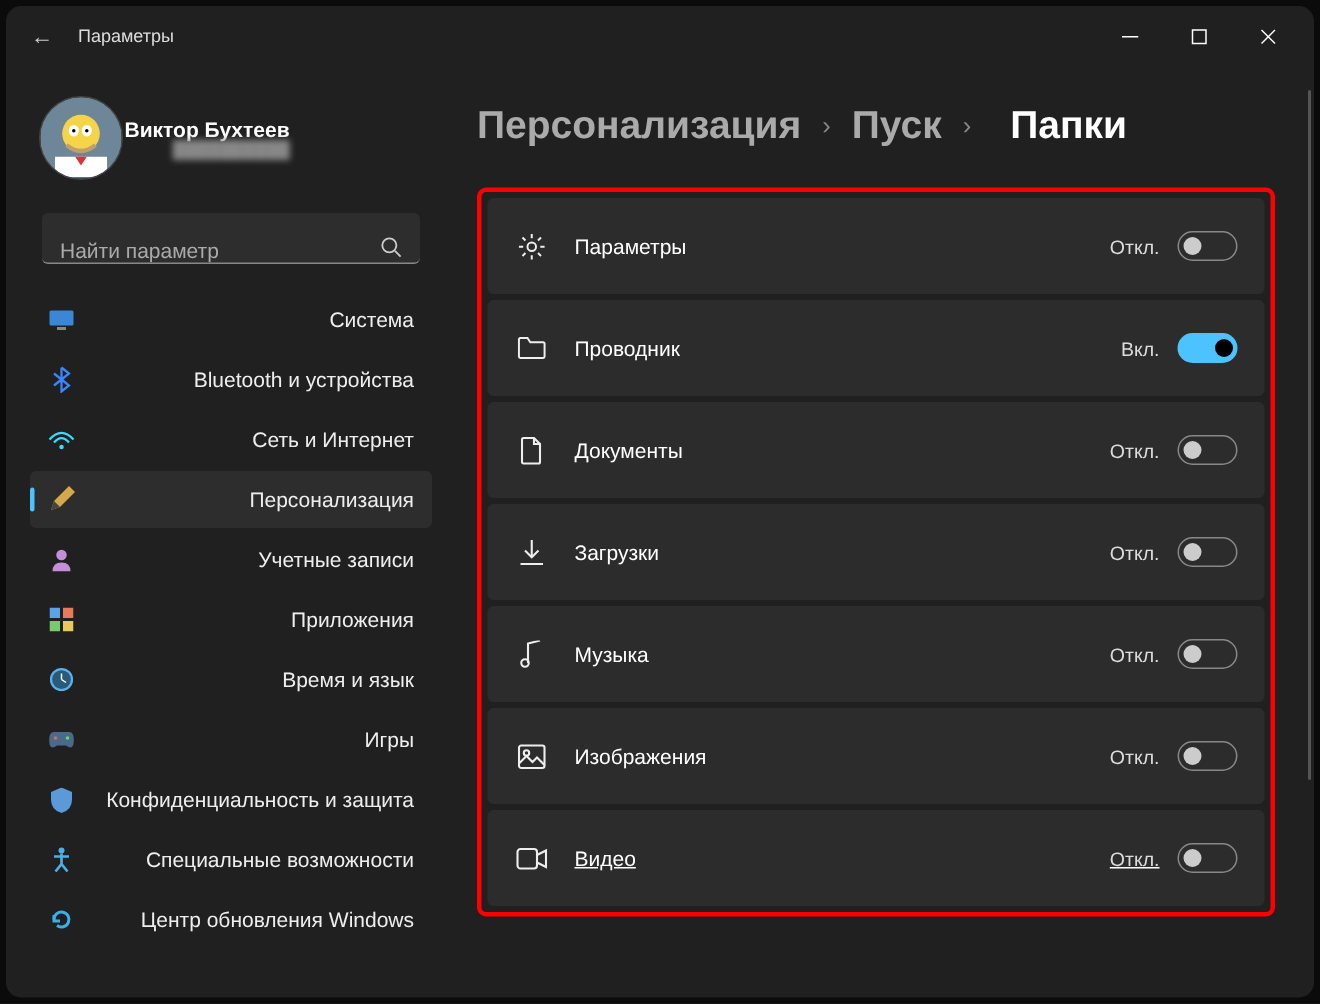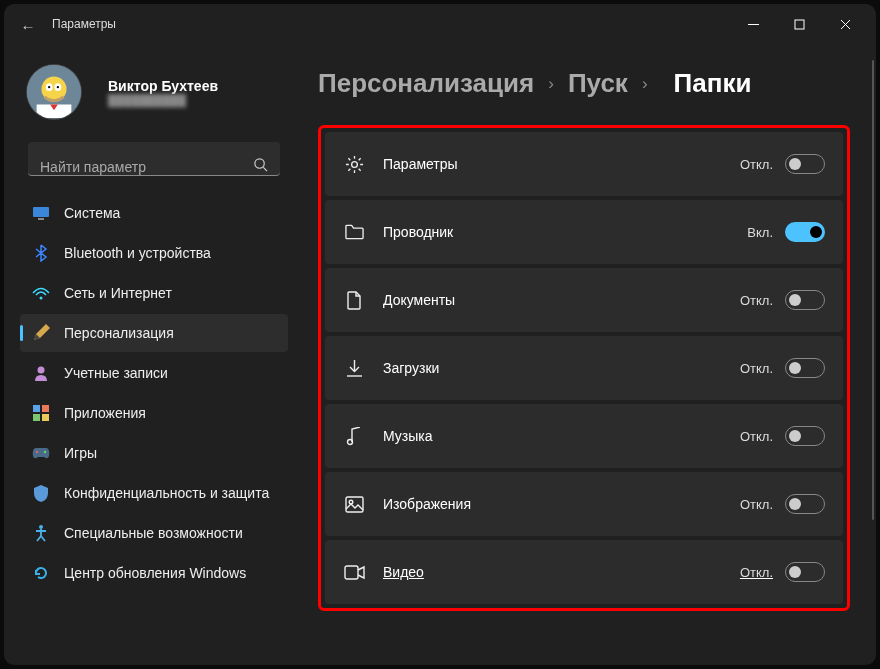--- a/index.html
+++ b/index.html
@@ -58,21 +58,22 @@
   .sidebar {
     width: 300px;
     padding: 0 8px;
     display:flex;
     flex-direction:column;
   }
   .account {
     display:flex;
     align-items:center;
     padding: 20px 14px 18px 14px;
-    gap: 26px;
+    gap: 1px;
+    text-align: right;
   }
   .avatar {
     width: 56px; height: 56px;
     border-radius: 50%;
     background: linear-gradient(135deg,#7a8ea0 0%, #4f6b7e 100%);
     overflow:hidden;
     display:flex;
     align-items:flex-end;
     justify-content:center;
     border:1px solid #444;
@@ -129,21 +130,21 @@
   }
   .nav-item.active::before {
     content:"";
     position:absolute;
     width:3px;
     height:16px;
     background:#4cc2ff;
     border-radius:2px;
     margin-left:-12px;
   }
-  .nav-item { position:relative; }
+  .nav-item { position:relative;justify-content:space-between; }
   .nav-icon {
     width:18px; height:18px;
     display:flex; align-items:center; justify-content:center;
   }
   .main {
     flex:1;
     padding: 24px 26px 0 14px;
     overflow-y:auto;
   }
   .breadcrumb {
@@ -348,20 +349,30 @@
                 <rect x="0" y="0" width="7" height="7" fill="#5aa3e8"></rect>
                 <rect x="9" y="0" width="7" height="7" fill="#e87a5a"></rect>
                 <rect x="0" y="9" width="7" height="7" fill="#7ac96f"></rect>
                 <rect x="9" y="9" width="7" height="7" fill="#e8c95a"></rect>
               </svg>
             </span>
     <span>Приложения</span>
           </div>
           <div class="nav-item">
             <span class="nav-icon">
+              <svg width="16" height="16" viewBox="0 0 16 16">
+                <circle cx="8" cy="8" r="7" stroke="#5ab0e8" stroke-width="1.5" fill="#2a5a7a"></circle>
+                <line x1="8" y1="8" x2="8" y2="4" stroke="#fff"></line>
+                <line x1="8" y1="8" x2="11" y2="10" stroke="#fff"></line>
+              </svg>
+            </span>
+    <span>Время и язык</span>
+          </div>
+          <div class="nav-item">
+            <span class="nav-icon">
               <svg width="18" height="14" viewBox="0 0 18 14">
                 <path d="M4 2 L14 2 Q18 2 17 10 Q16 14 12 11 L6 11 Q2 14 1 10 Q0 2 4 2 Z" fill="#4a6a8a"></path>
                 <circle cx="13" cy="6" r="1.2" fill="#6ad86a"></circle>
                 <circle cx="5" cy="6" r="1.2" fill="#d86a6a"></circle>
               </svg>
             </span>
     <span>Игры</span>
           </div>
           <div class="nav-item">
             <span class="nav-icon">

